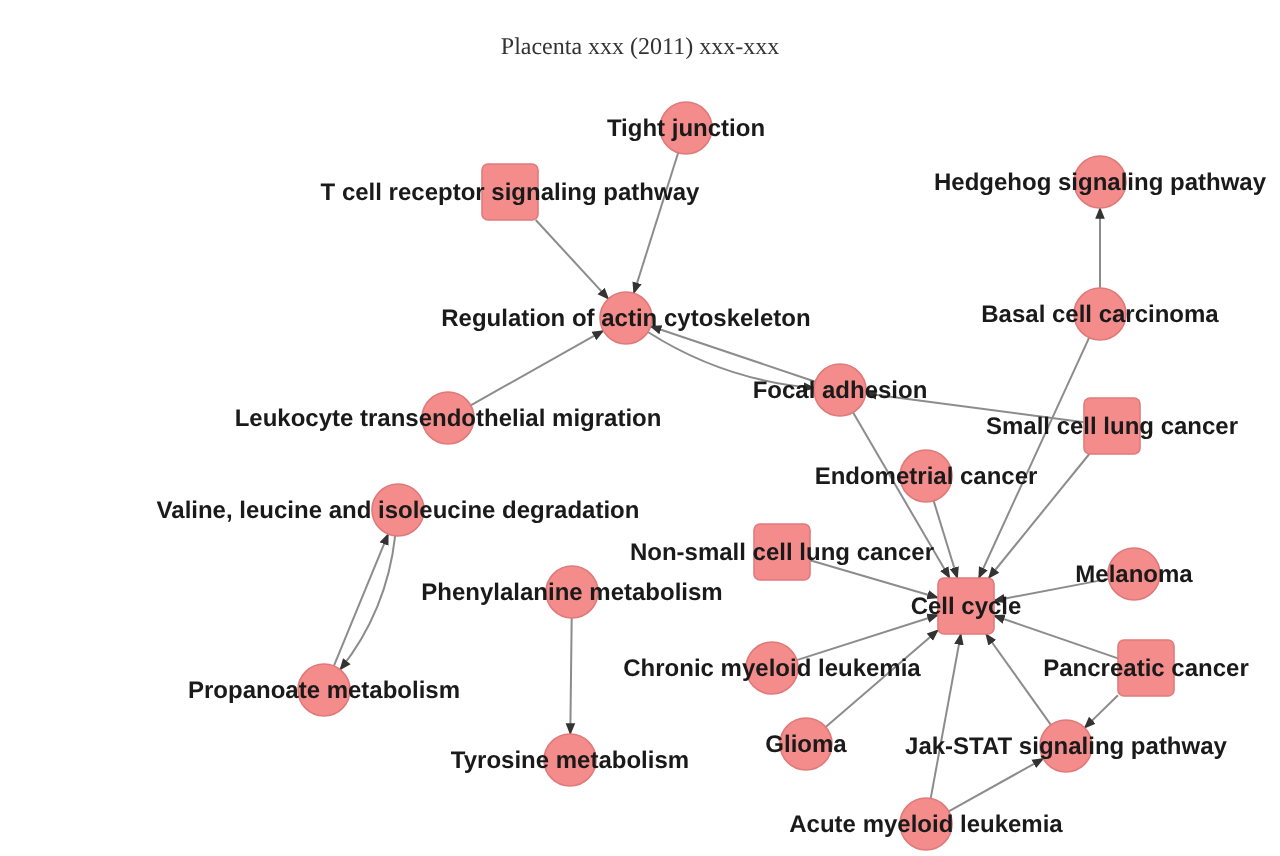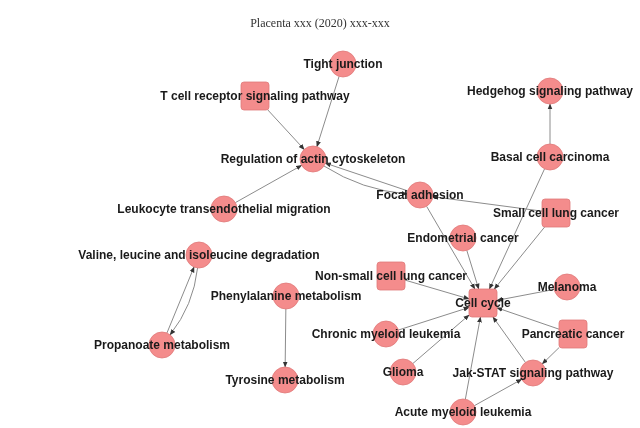--- a/index.html
+++ b/index.html
@@ -12,21 +12,21 @@
   .edge { stroke: #8c8c8c; stroke-width: 1; fill: none; }
   .node-shape { fill: #f48c8c; stroke: #e07a7a; stroke-width: 0.8; }
   .node-label {
     font-family: "Liberation Sans", sans-serif; font-weight: bold; font-size: 12px;
     fill: #1a1a1a;
   }
 </style>
 </head>
 <body>
 
-<div class="title">Placenta xxx (2020) xxx-xxx</div>
+<div class="title">Placenta xxx (2011) xxx-xxx</div>
 
 <svg id="graph" width="640" height="428" viewBox="0 0 640 428">
   <defs>
     <marker id="arrow" viewBox="0 0 10 10" refX="9" refY="5" markerWidth="6" markerHeight="6" orient="auto-start-reverse">
       <path d="M0,1 L10,5 L0,9 z" fill="#333"></path>
     </marker>
   </defs>
   <g id="edges">
       <line x1="339.0852922168177" y1="76.39657464674384" x2="316.9147077831823" y2="146.60342535325617" class="edge" marker-end="url(#arrow)"></line>
       <line x1="267.8888888888889" y1="110" x2="304.19497682509603" y2="149.43592310312155" class="edge" marker-end="url(#arrow)"></line>

